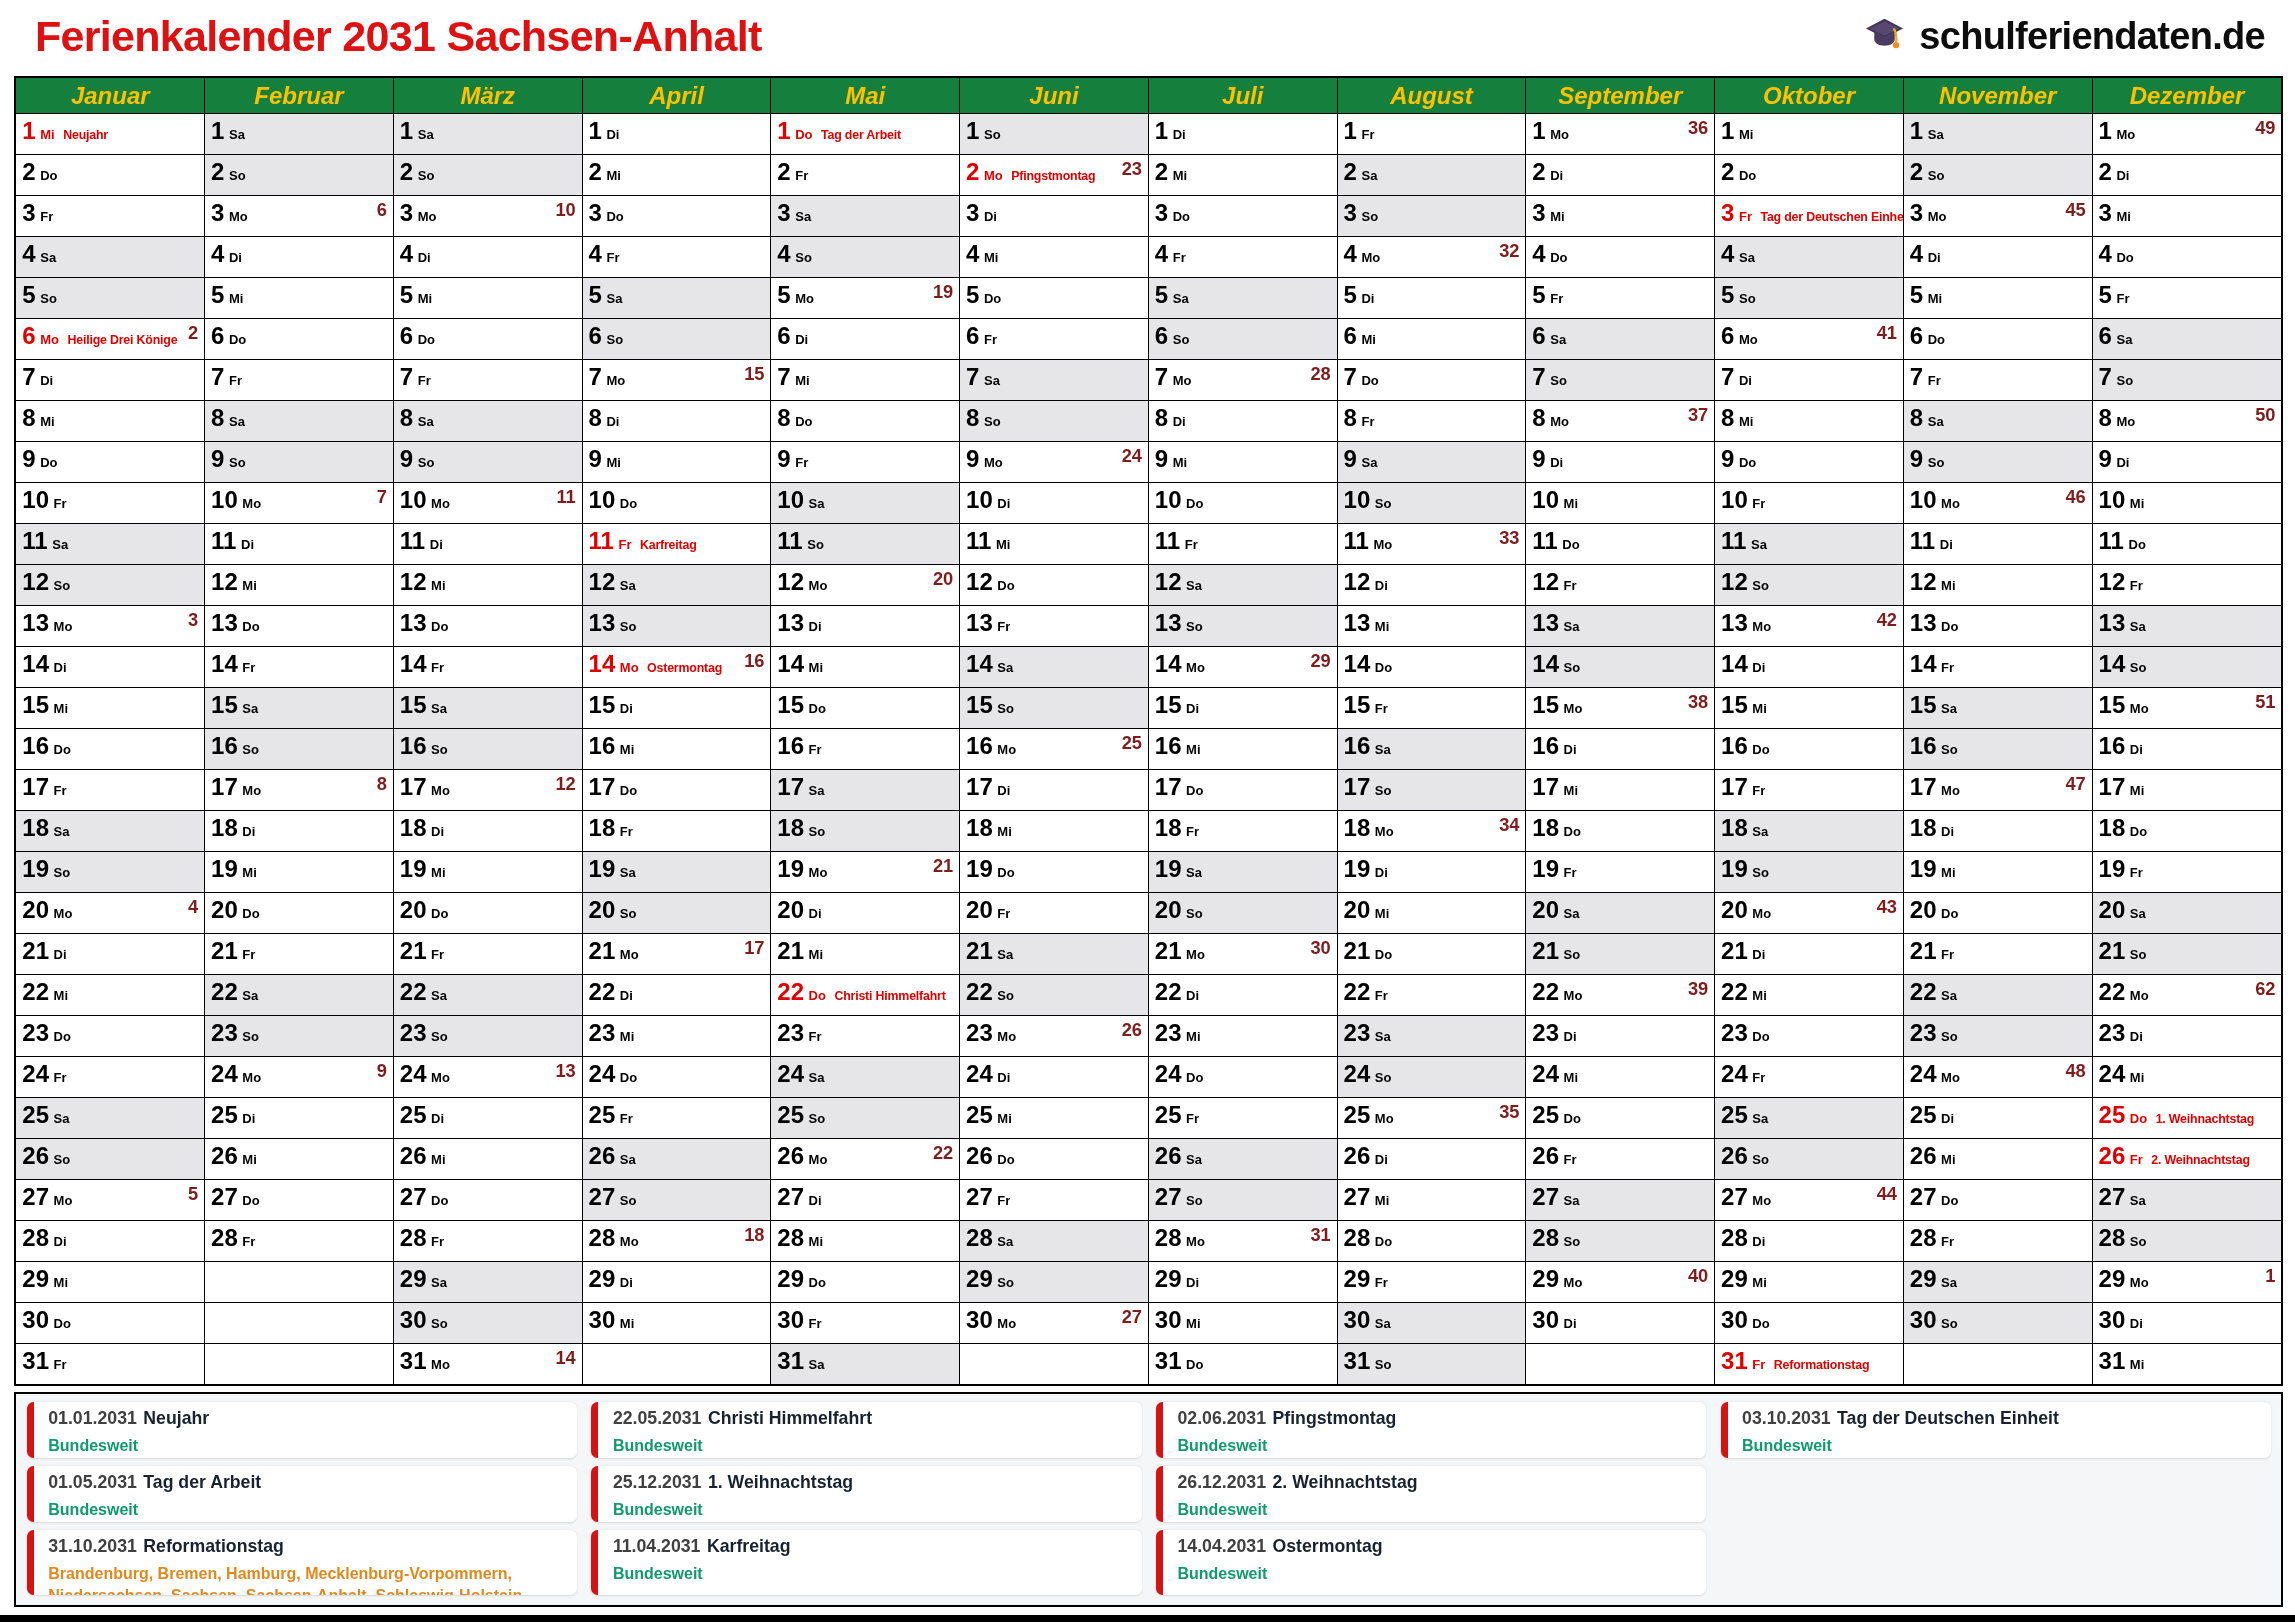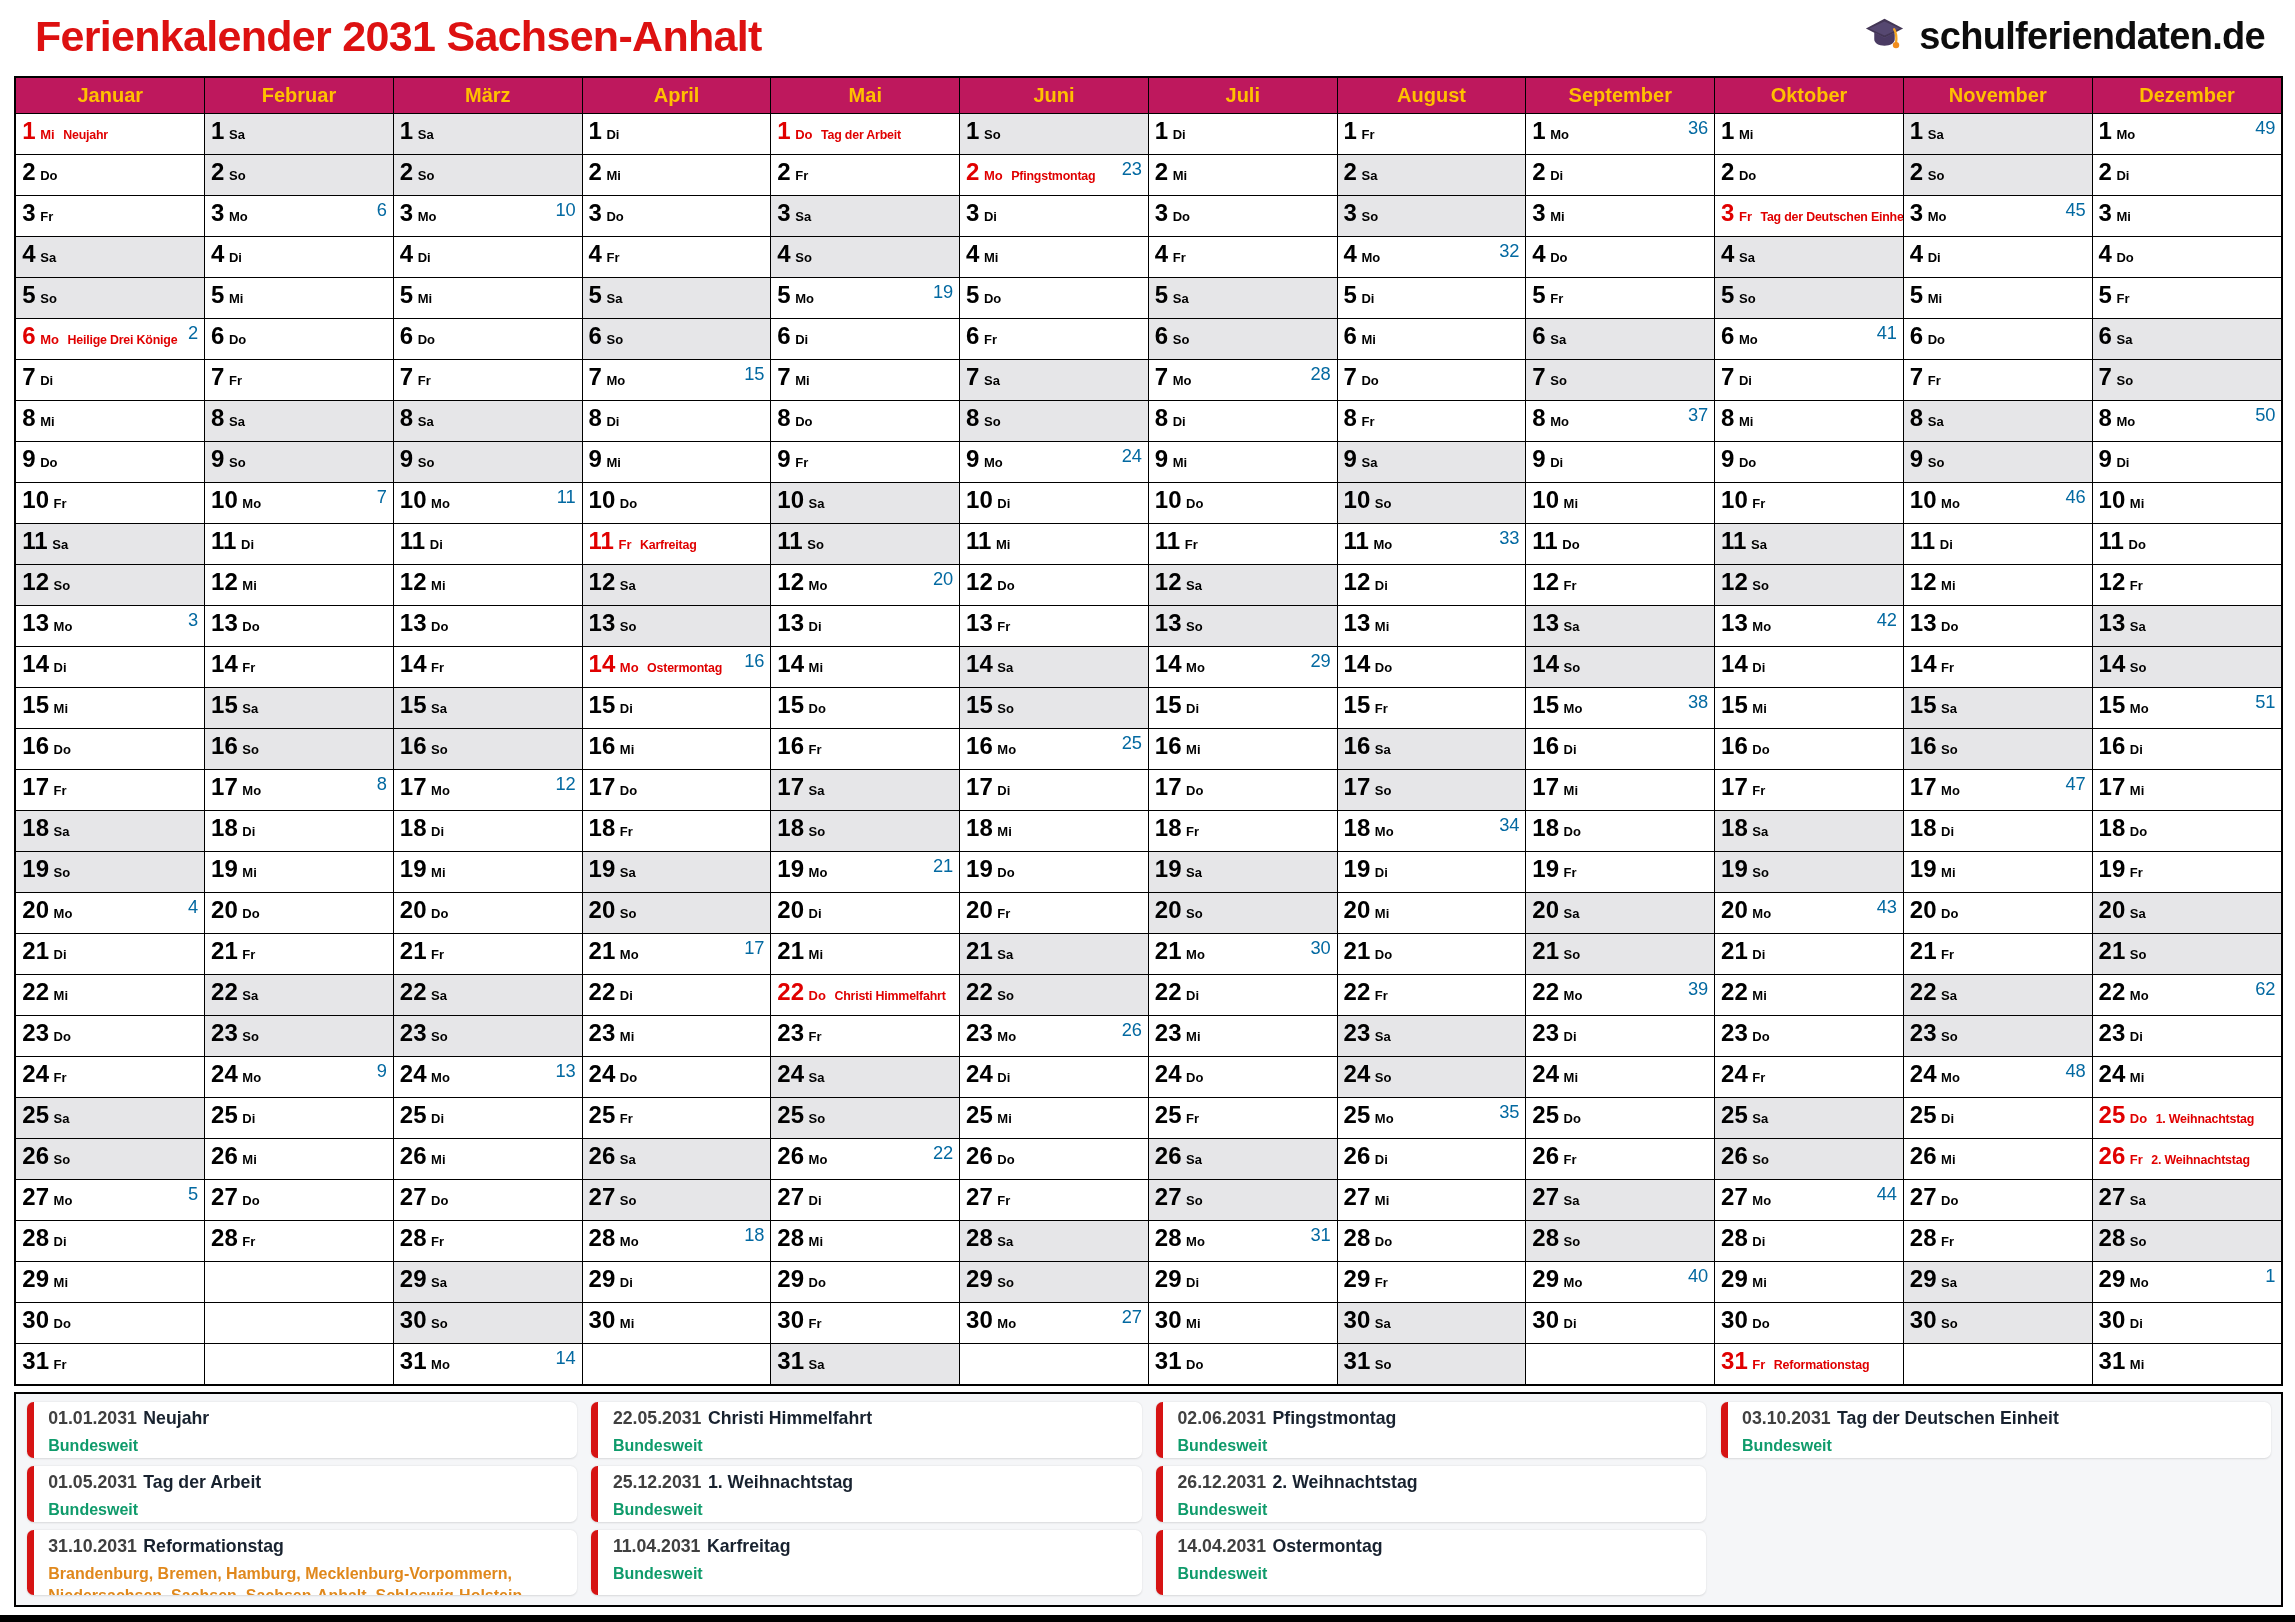--- a/index.html
+++ b/index.html
@@ -18,36 +18,36 @@
   .site-logo .logo-text{color:#0d0d0d;font-size:38px;font-weight:bold;letter-spacing:-0.7px;}
   
   #calendar{
     position:absolute;left:14.4px;top:76px;width:2269px;box-sizing:border-box;
     border:2px solid #000;background:#fff;
     display:grid;grid-template-columns:repeat(12,1fr);
   }
   .month-col{border-right:0.7px solid #000;min-width:0;}
   .month-col:last-child{border-right:none;}
   .month-head{
-    height:35px;background:#be185d;color:#ffc000;font-size:20px;font-weight:bold;
-    display:flex;align-items:center;justify-content:center;
+    height:35px;background:#15803d;color:#ffc000;font-size:24px;font-weight:bold;
+    display:flex;align-items:center;justify-content:center;font-style:italic;
   }
   .cell{
     height:41px;box-sizing:border-box;border-top:0.7px solid #000;
     position:relative;padding:2.6px 5.2px 0 5.9px;background:#fff;
     white-space:nowrap;overflow:hidden;
   }
   .cell.weekend{background:#e6e6e8;}
   .dnum{font-size:24px;font-weight:bold;color:#000;}
   .wd{font-size:13px;font-weight:bold;color:#000;margin-left:4.6px;}
   .hol-label{font-size:12.4px;font-weight:bold;color:#e00000;margin-left:8.5px;letter-spacing:-0.2px;}
   .cell.holiday .dnum,.cell.holiday .wd{color:#e00000;}
   .wk{
     position:absolute;top:3.3px;right:5.9px;
-    font-size:18.3px;font-weight:normal;color:#0369a1;
+    font-size:18.3px;font-weight:bold;color:#7f1d1d;
   }
   
   #legend{
     position:absolute;left:14.4px;top:1392px;width:2269px;height:215px;box-sizing:border-box;
     border:2.6px solid #000;background:#f5f6f8;
     padding:7.9px 10.5px;display:grid;
     grid-template-columns:repeat(4,1fr);
     grid-template-rows:56px 56px 65px;
     gap:7.9px 14.4px;grid-auto-flow:column;
   }

